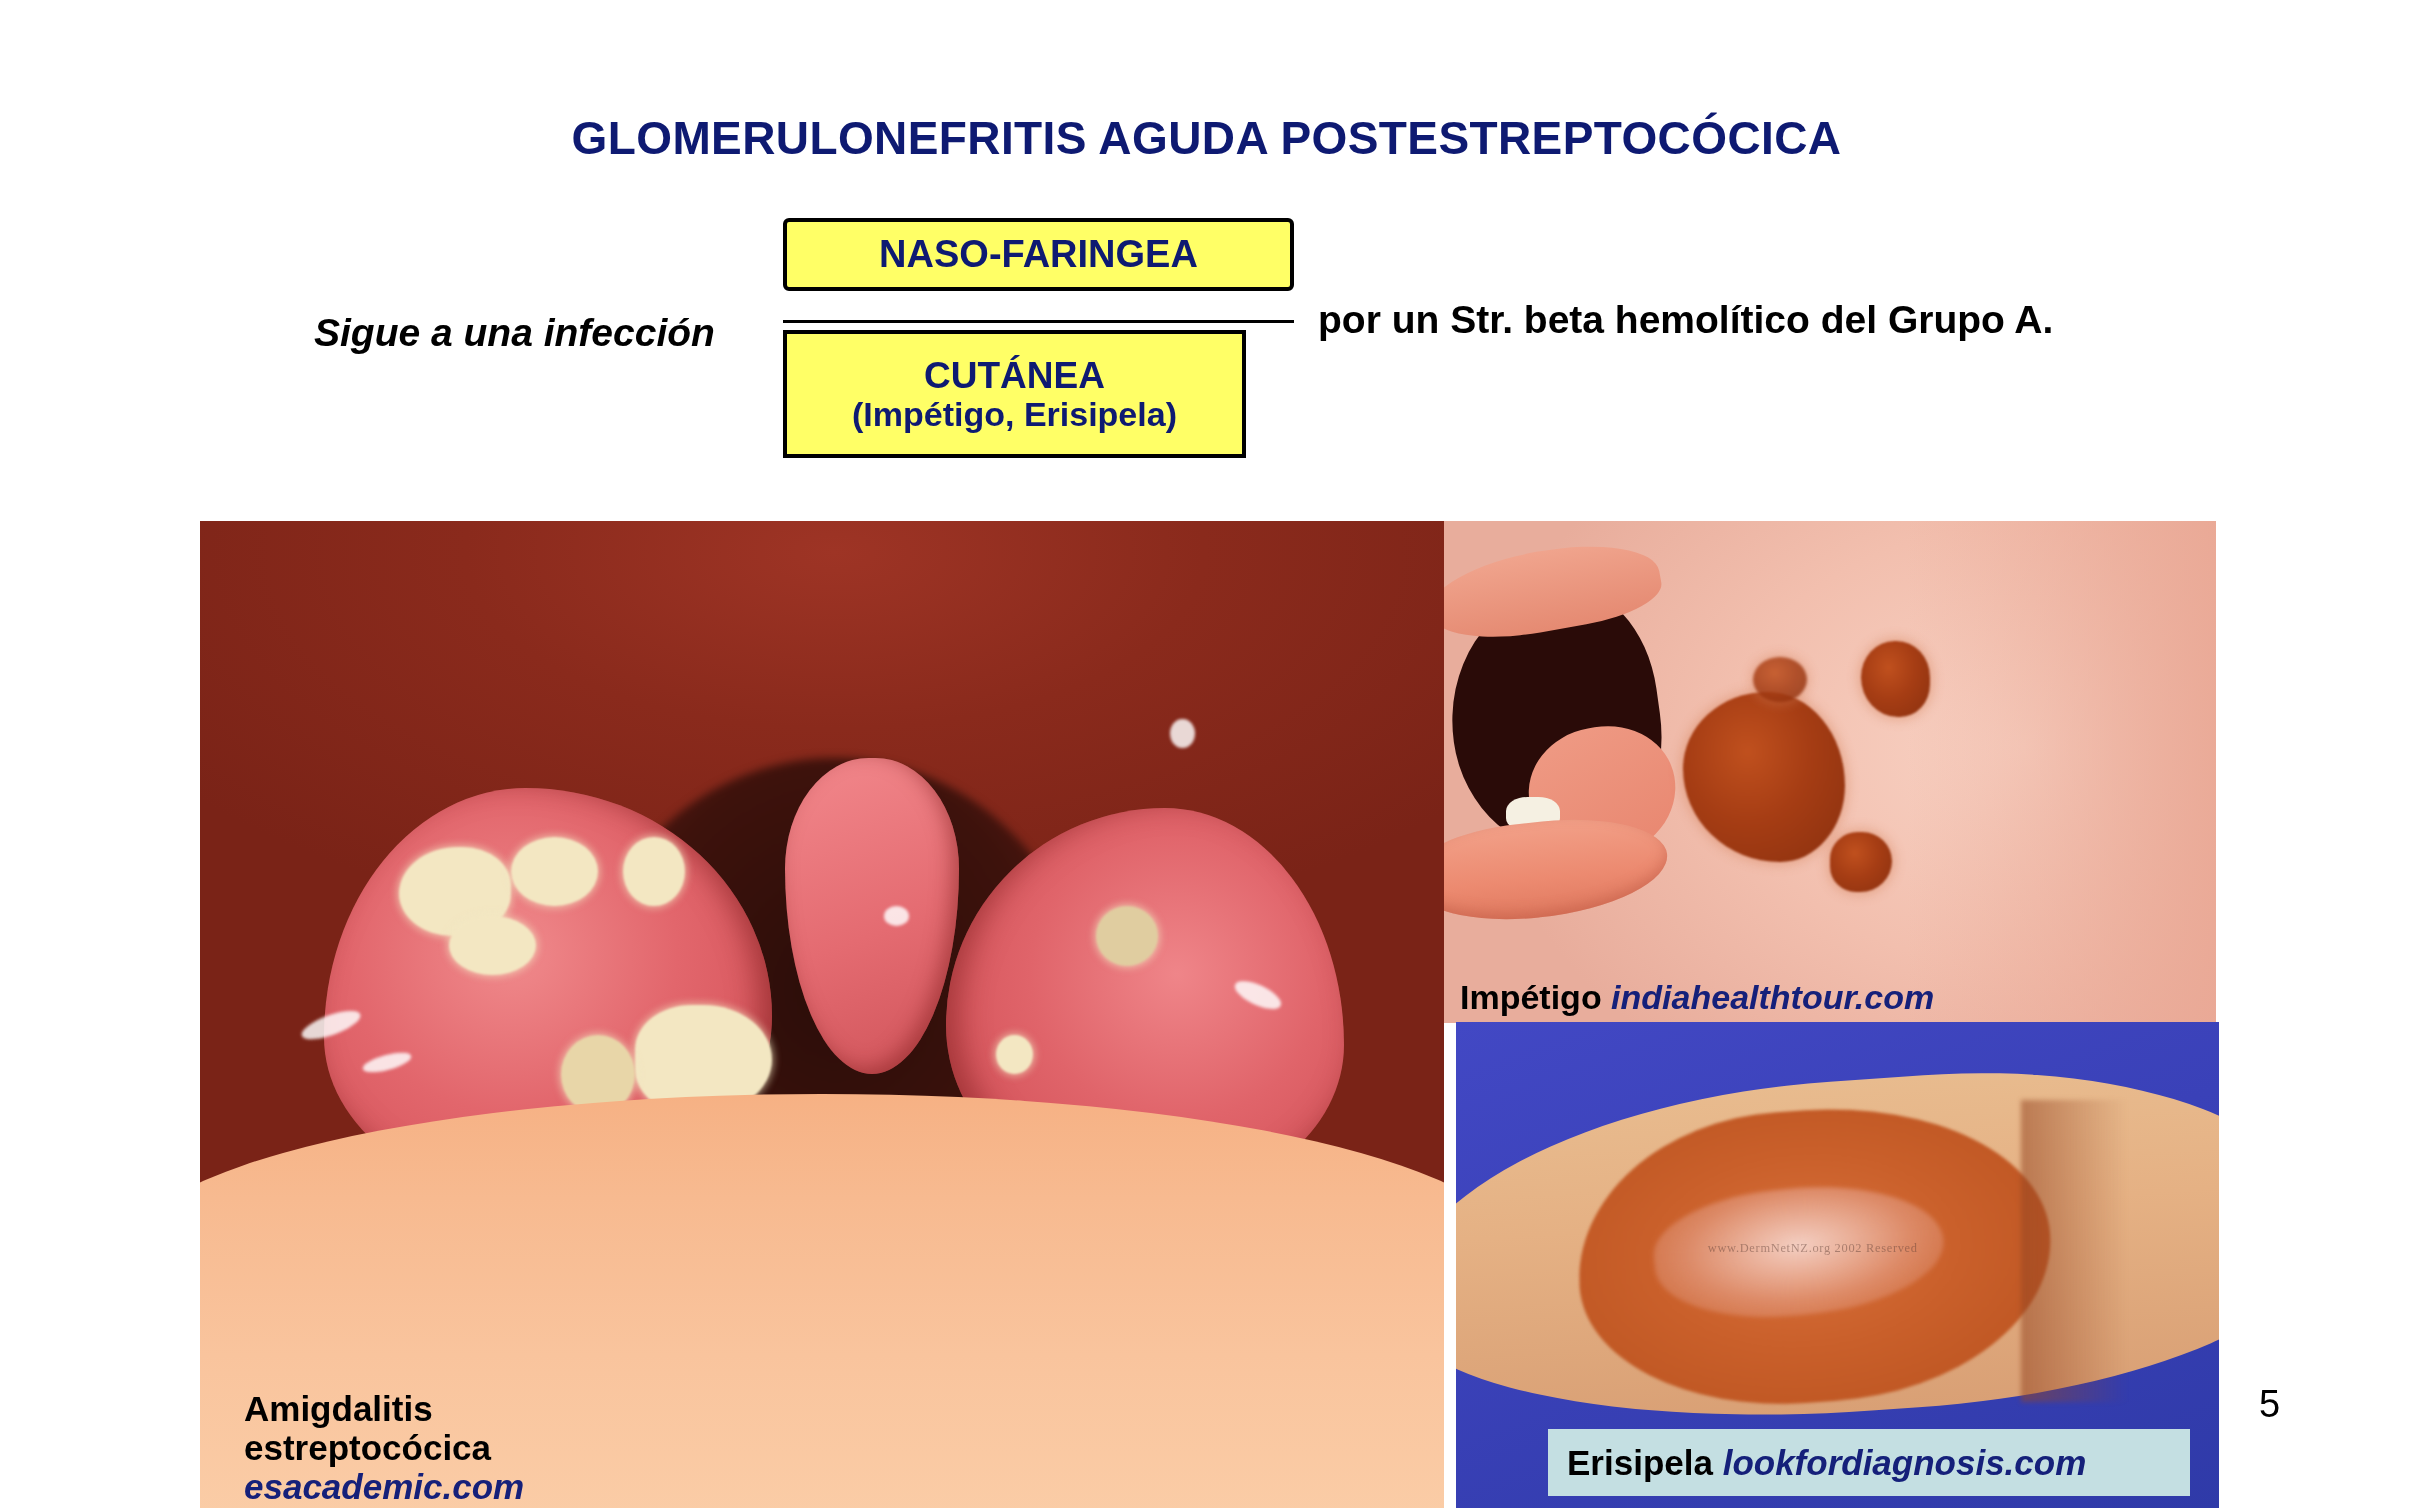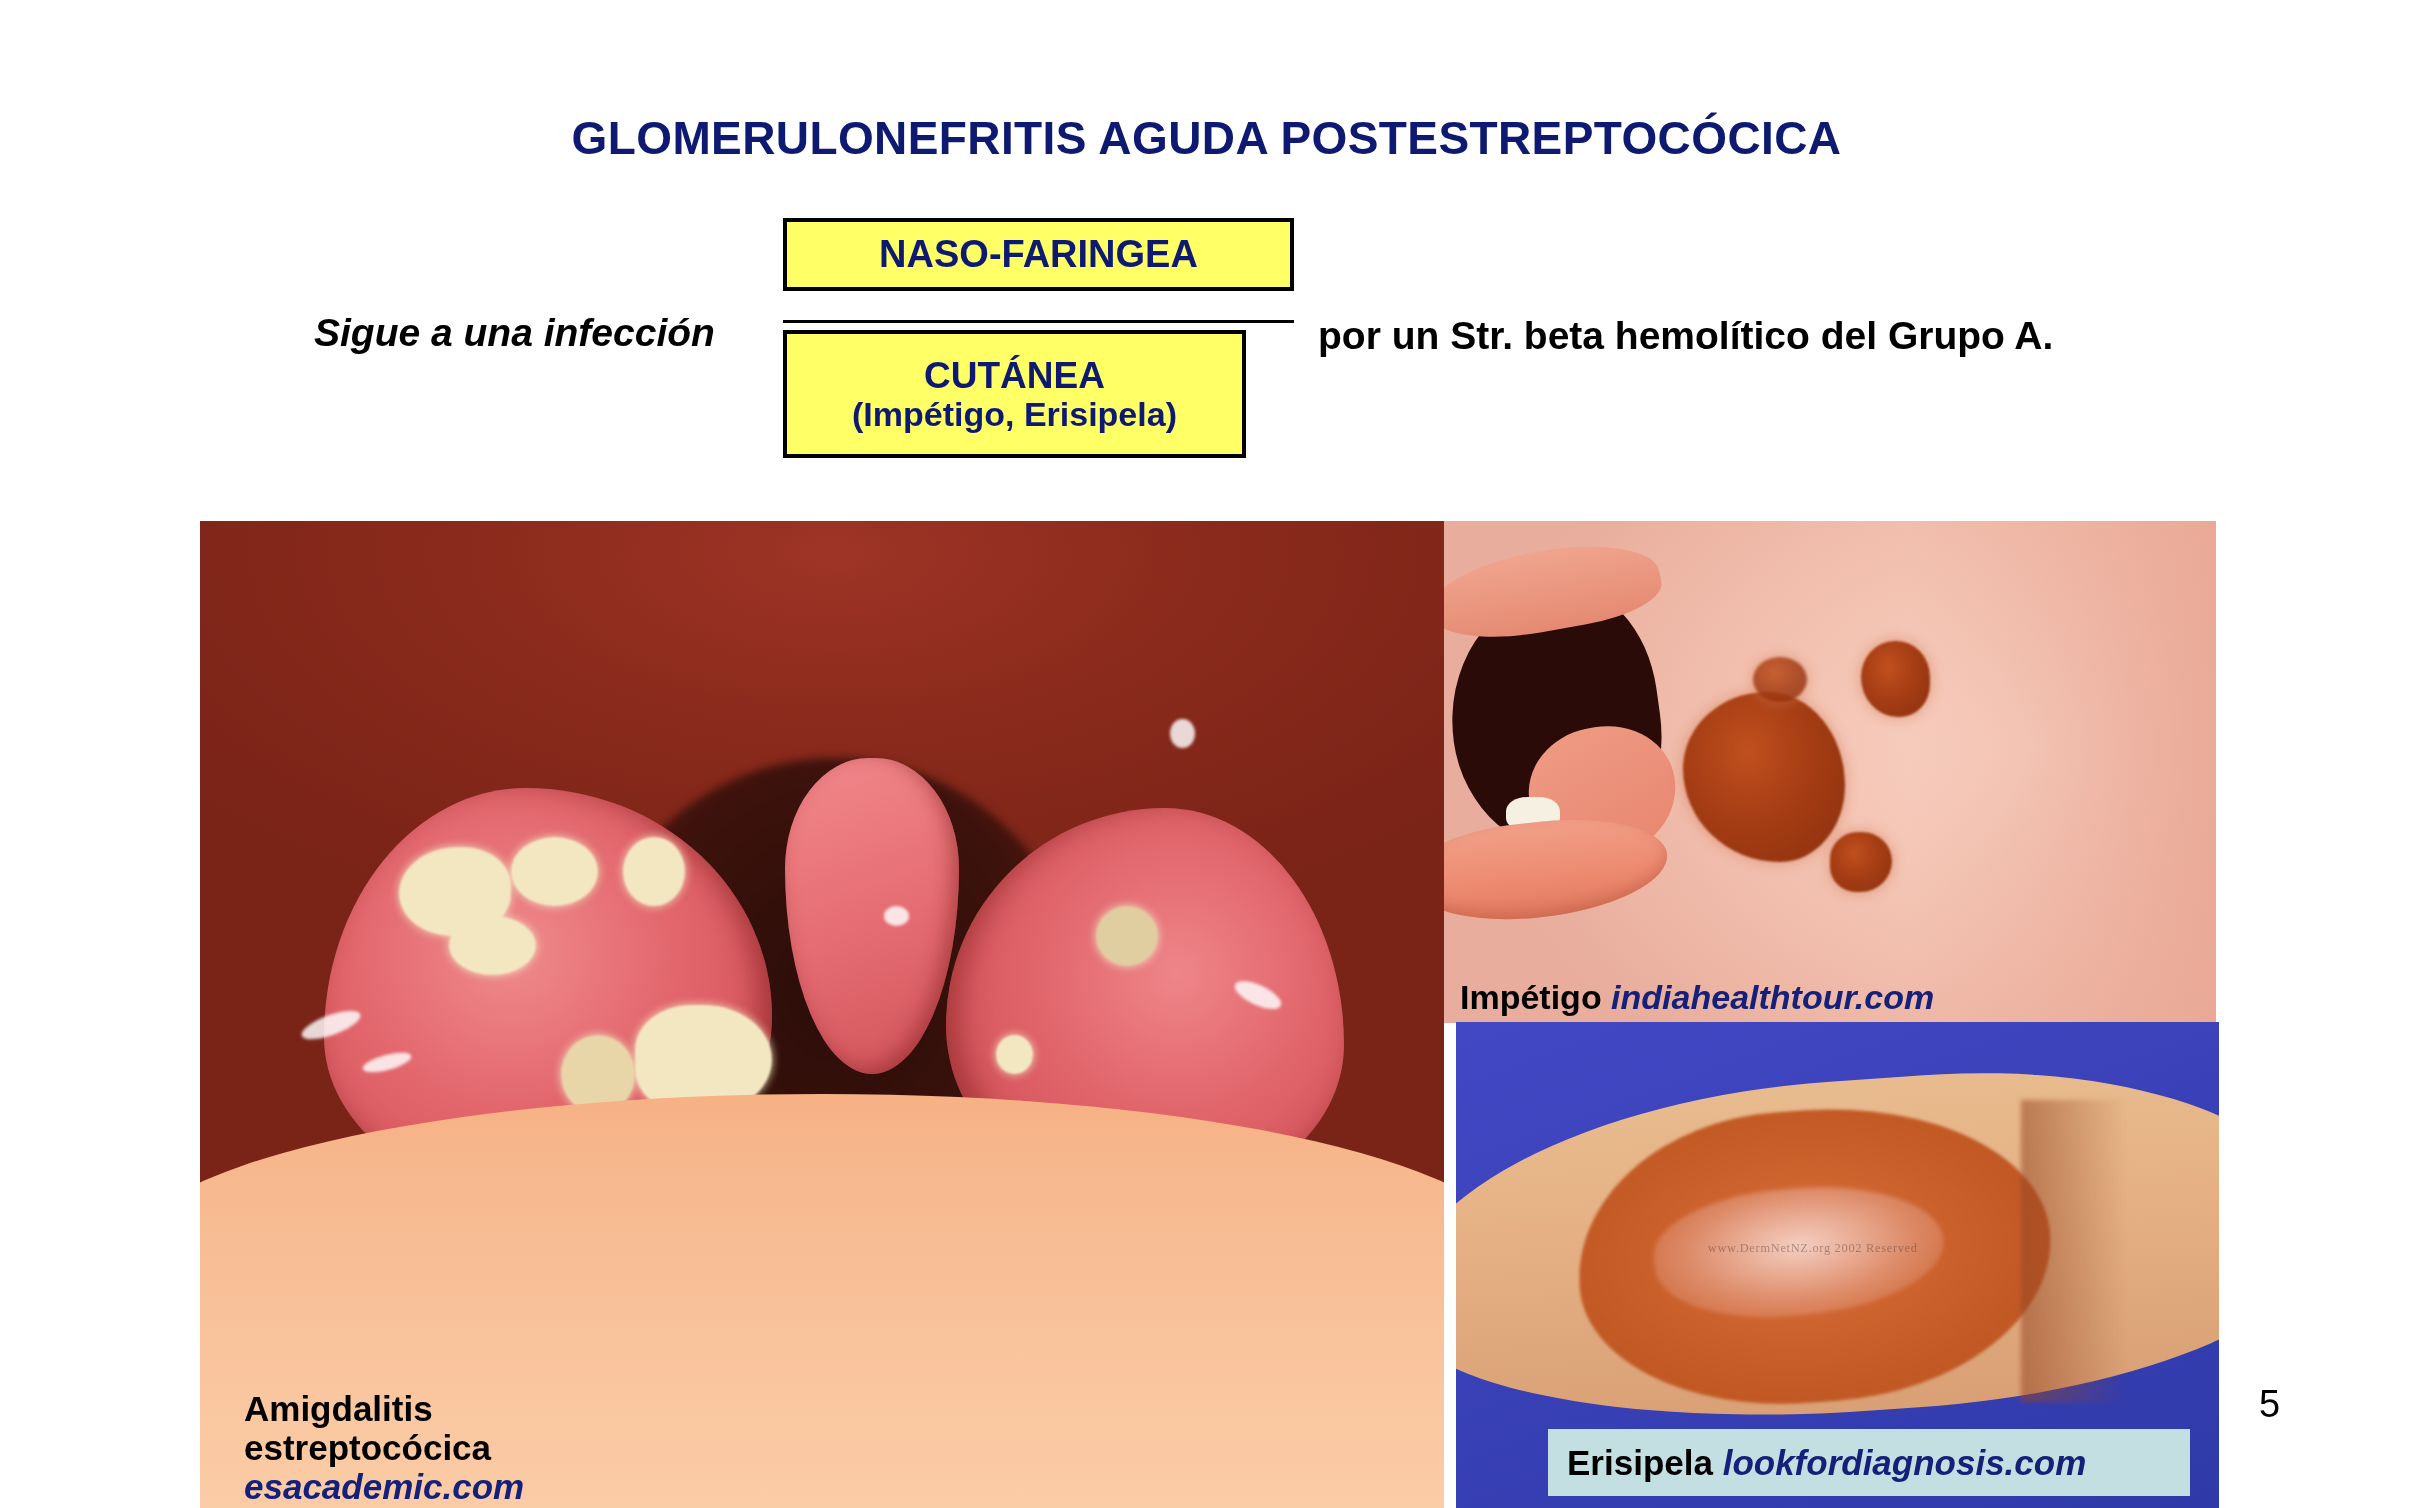--- a/index.html
+++ b/index.html
@@ -17,38 +17,39 @@
     white-space:nowrap;
   }
 
   
   .sentence-part{
     position:absolute;
     font-size:39px; font-weight:bold; color:#000000;
     white-space:nowrap;
   }
   #sentence-lead{ left:314px; top:311px;font-style:italic; }
-  #sentence-tail{ left:1318px; top:314px; }
+  #sentence-tail{ left:1318px; top:298px; }
 
   
   .yellow-box{
     position:absolute;
     background:#ffff66;
     border:4.4px solid #000000;
     box-sizing:border-box;
     text-align:center;
     color:#0e1a72;
     font-weight:bold;
     display:flex; flex-direction:column;
     align-items:center; justify-content:center;
     line-height:1.08;
   }
   #box-nasofaringea{
     left:783px; top:218px; width:511px; height:73px;
     font-size:38px;
+    border-radius:6px;
   }
   #box-cutanea{
     left:783px; top:330px; width:463px; height:128px;
     font-size:37px;
   }
   #box-cutanea .line2{ font-size:34px; }
 
   
   #box-connector{
     position:absolute; left:783px; top:320px; width:511px; height:2.9px;

